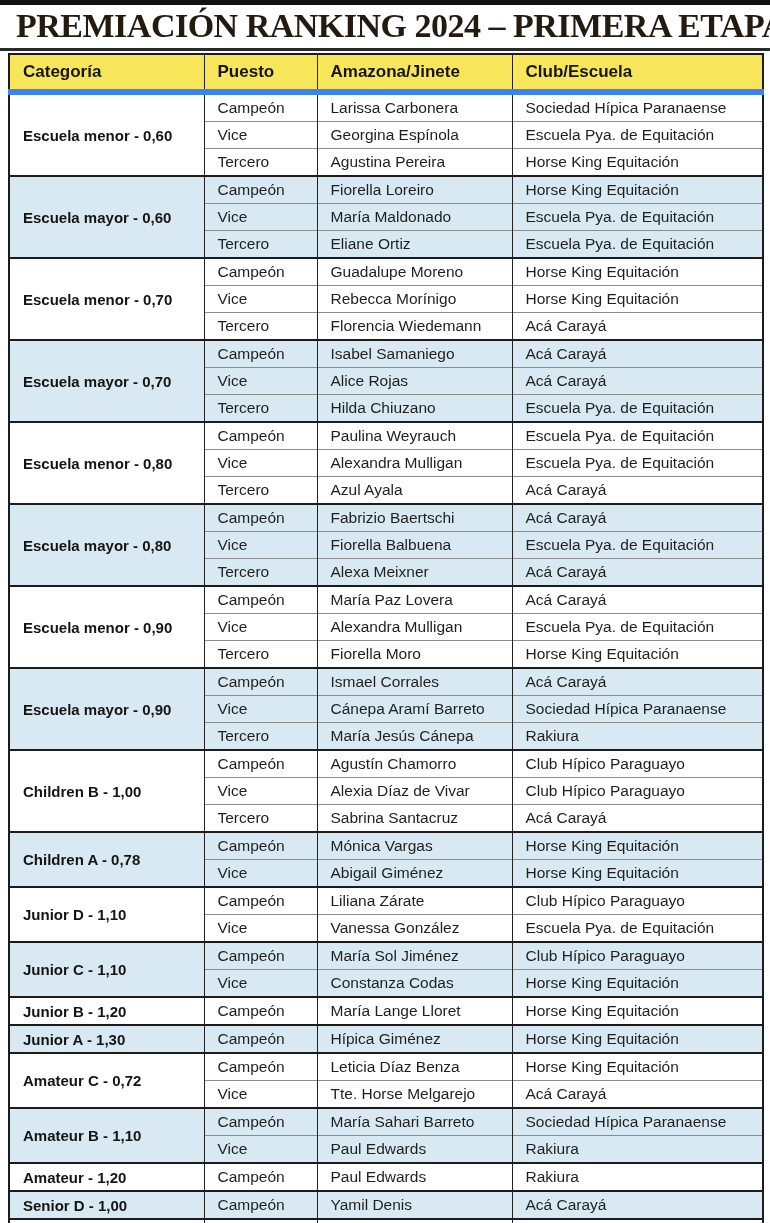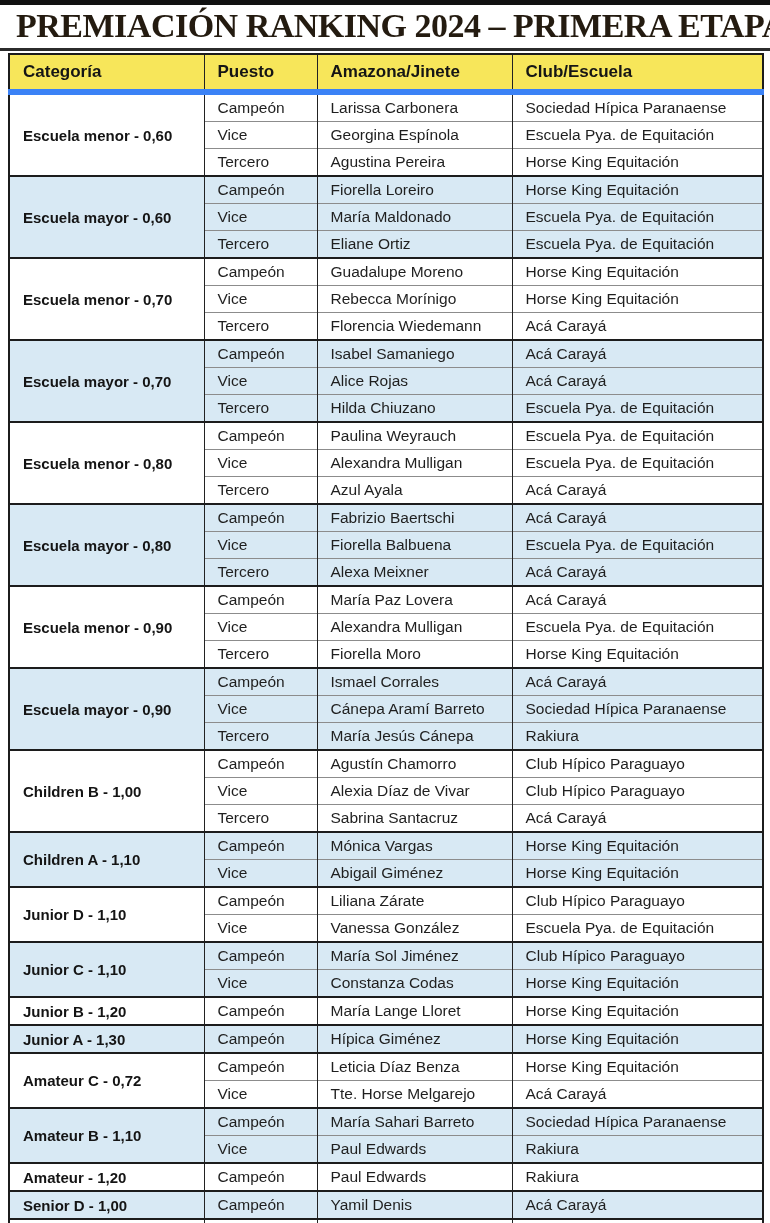--- a/index.html
+++ b/index.html
@@ -236,21 +236,21 @@
           <td>Vice</td>
           <td>Alexia Díaz de Vivar</td>
           <td>Club Hípico Paraguayo</td>
         </tr>
         <tr class="g-even">
           <td>Tercero</td>
           <td>Sabrina Santacruz</td>
           <td>Acá Carayá</td>
         </tr>
         <tr class="g-odd group-start">
-          <td class="cat" rowspan="2">Children A - 1,10</td>
+          <td class="cat" rowspan="2">Children A - 0,78</td>
           <td>Campeón</td>
           <td>Mónica Vargas</td>
           <td>Horse King Equitación</td>
         </tr>
         <tr class="g-odd">
           <td>Vice</td>
           <td>Abigail Giménez</td>
           <td>Horse King Equitación</td>
         </tr>
         <tr class="g-even group-start">

